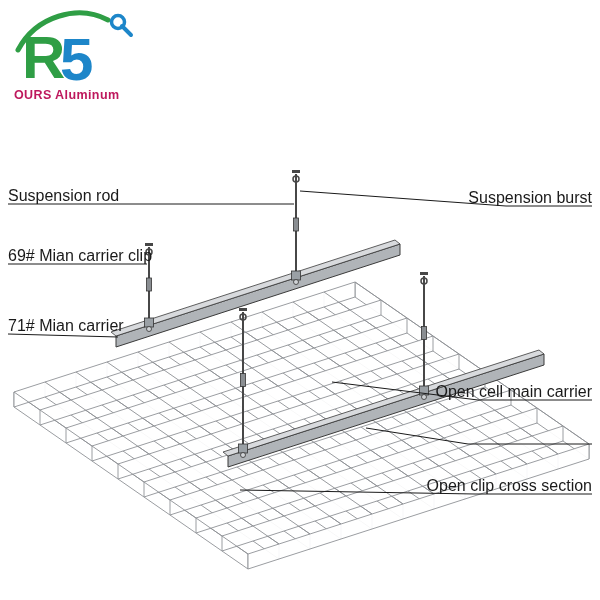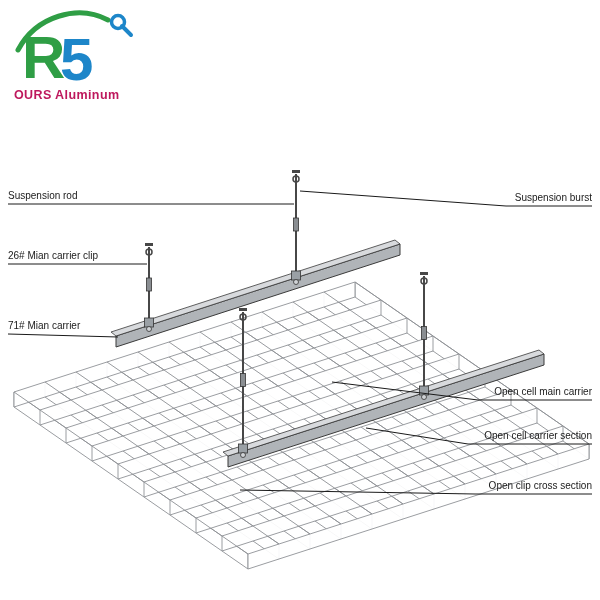--- a/index.html
+++ b/index.html
@@ -3,21 +3,21 @@
 <meta charset="utf-8">
 <style>
   html,body{margin:0;padding:0;background:#ffffff;}
   .page{position:relative;width:600px;height:600px;background:#ffffff;overflow:hidden;
         font-family:"Liberation Sans",sans-serif;}
   #diagram-svg{position:absolute;left:0;top:0;}
   .logo{position:absolute;left:8px;top:4px;width:160px;}
   .brand-name{color:#be185d;font-weight:bold;font-size:12.5px;letter-spacing:.4px;padding-left:6px;margin-top:-2px;}
   .title{position:absolute;left:150px;top:74px;width:400px;margin:0;text-align:center;
          font-size:17.5px;font-weight:bold;color:#111111;}
-  .lbl{position:absolute;font-size:10px;color:#1a1a1a;white-space:nowrap;line-height:13px;}
+  .lbl{position:absolute;font-size:16px;color:#1a1a1a;white-space:nowrap;line-height:13px;}
   .lbl.left{left:8px;}
   .lbl.right{right:8px;text-align:center;}
 </style>
 </head>
 <body>
 
 <div class="page">
 
   <svg id="diagram-svg" width="600" height="600" viewBox="0 0 600 600">
       <g>
@@ -117,21 +117,20 @@
       <text x="52" y="76" font-size="60" font-weight="bold" fill="#1d86c9">5</text>
       <text x="14" y="74" font-size="60" font-weight="bold" fill="#2f9e45">R</text>
       <circle cx="110" cy="18" r="6.5" fill="none" stroke="#1d86c9" stroke-width="3.5"></circle>
       <line x1="114" y1="22" x2="123" y2="31" stroke="#1d86c9" stroke-width="4" stroke-linecap="round"></line>
     </svg>
     <div class="brand-name">OURS Aluminum</div>
   </div>
 
 
   <div class="lbl left" style="top:189px">Suspension rod</div>
-  <div class="lbl left" style="top:249px">26# Mian carrier clip</div>
+  <div class="lbl left" style="top:249px">69# Mian carrier clip</div>
   <div class="lbl left" style="top:319px">71# Mian carrier</div>
 
   <div class="lbl right" style="top:191px">Suspension burst</div>
   <div class="lbl right" style="top:385px">Open cell main carrier</div>
-  <div class="lbl right" style="top:429px">Open cell carrier section</div>
   <div class="lbl right" style="top:479px">Open clip cross section</div>
 
 </div>
 
 </body></html>

